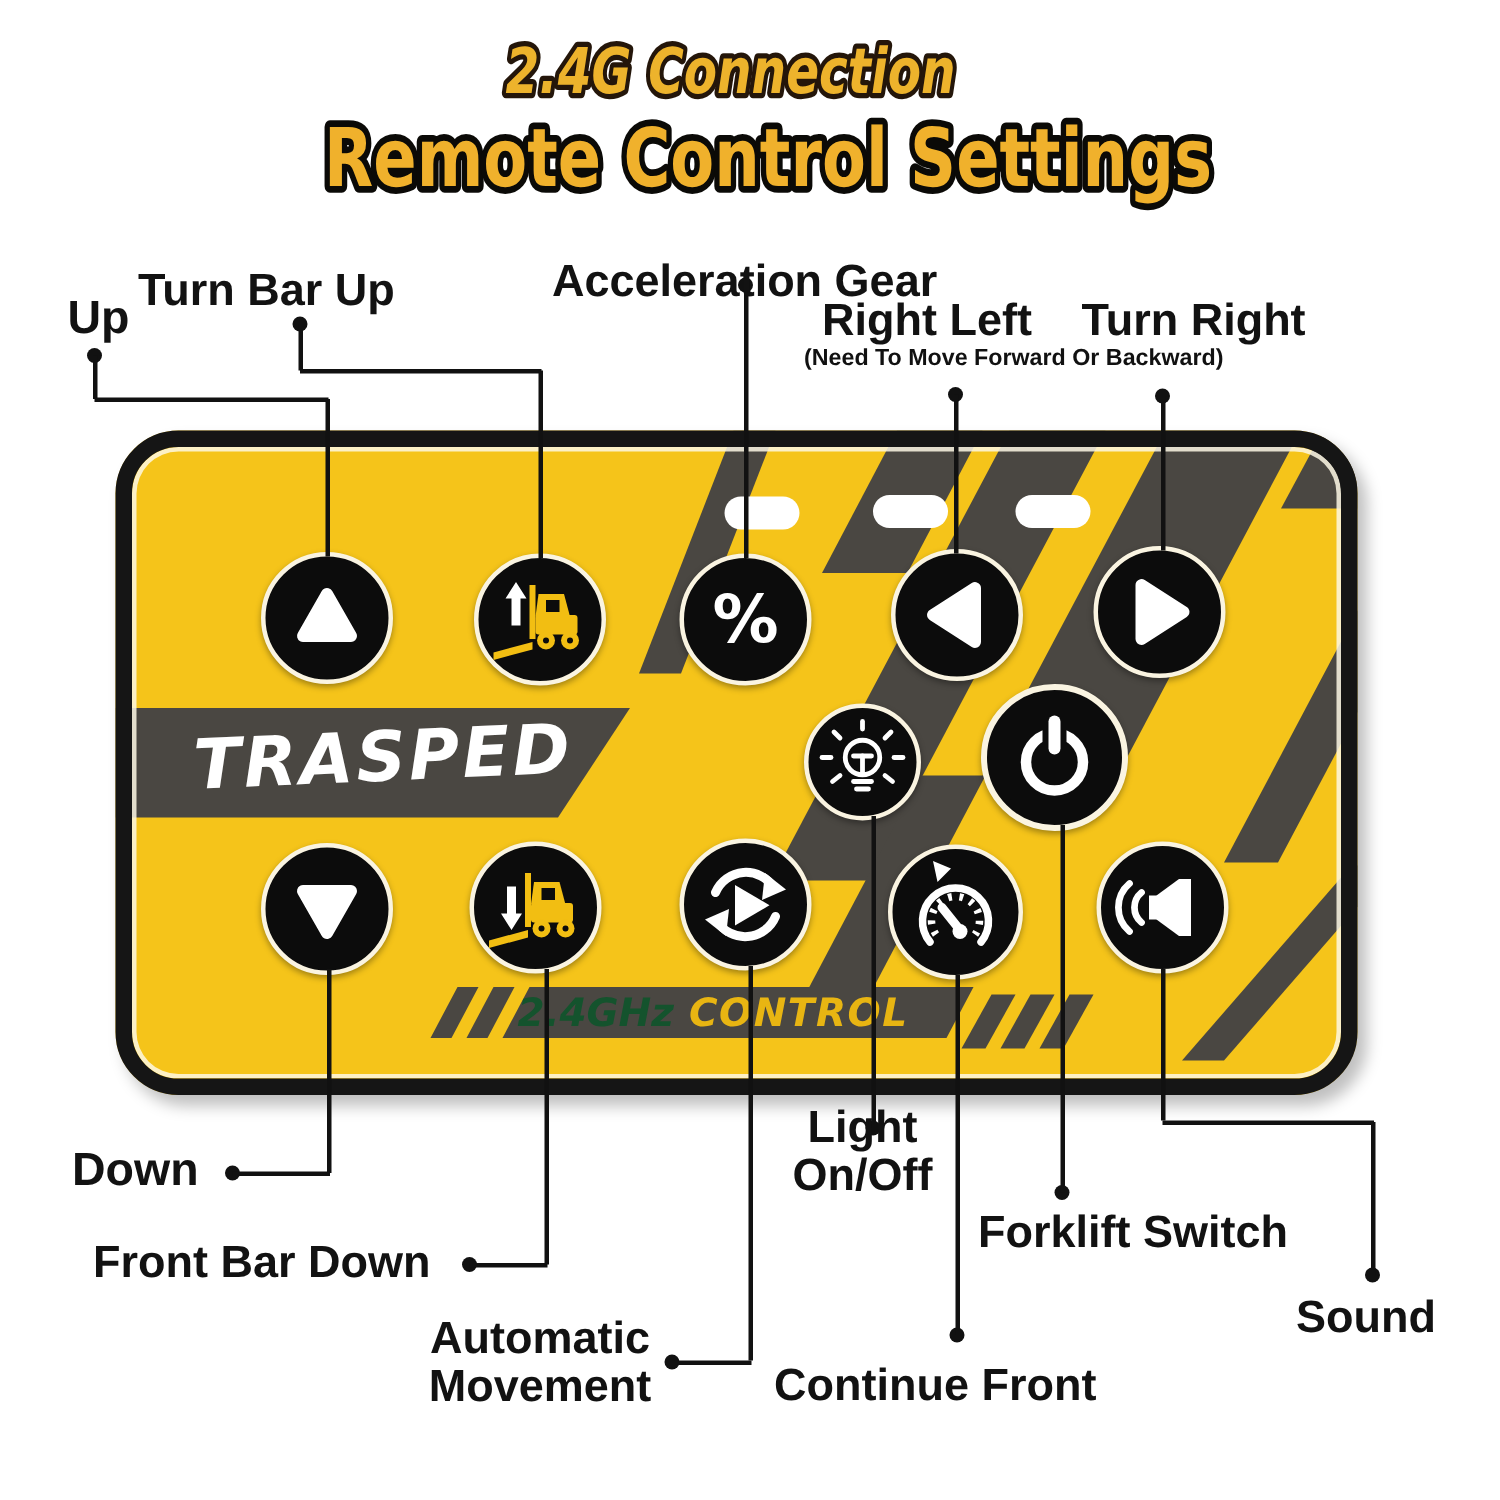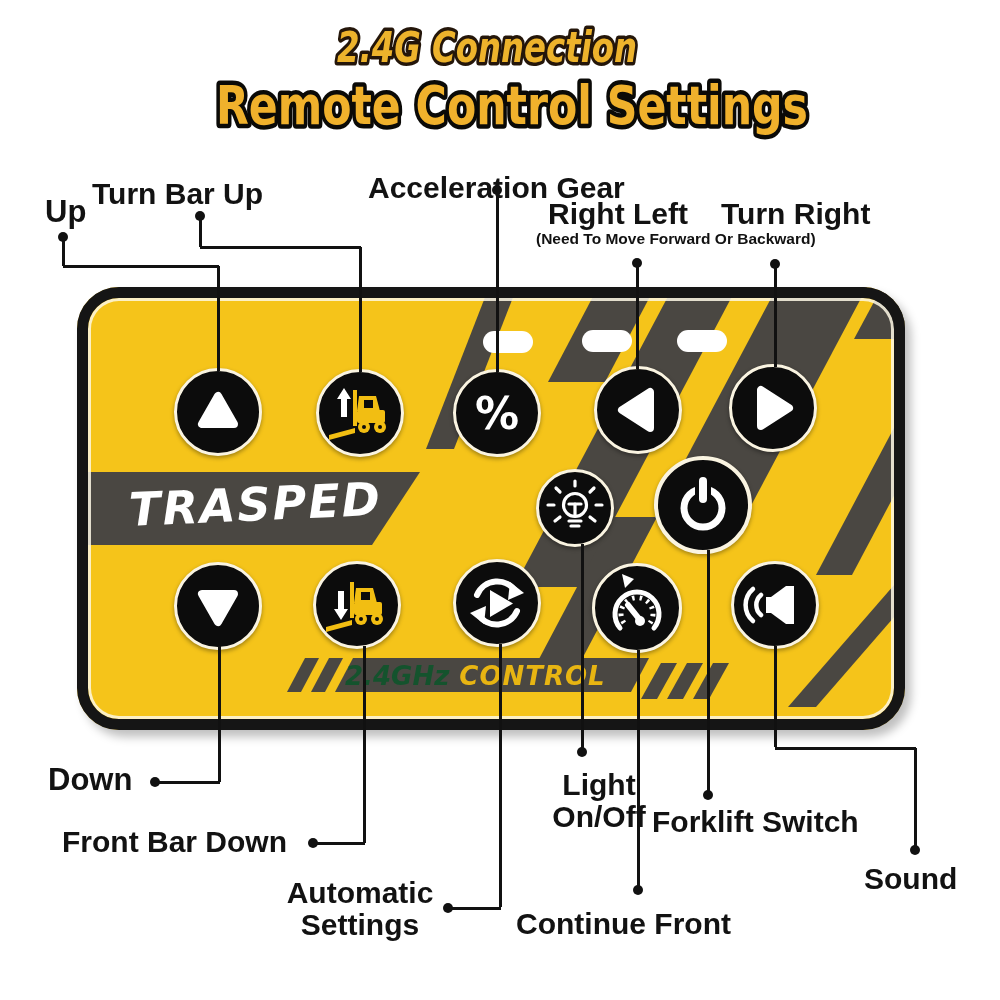--- a/index.html
+++ b/index.html
@@ -206,23 +206,23 @@
 <div class="lbl" style="left:45px;top:196px;font-size:31px;">Up</div>
 <div class="lbl" style="left:92px;top:178px;">Turn Bar Up</div>
 <div class="lbl" style="left:368px;top:172px;">Acceleration Gear</div>
 <div class="lbl" style="left:548px;top:198px;">Right Left</div>
 <div class="lbl" style="left:721px;top:198px;">Turn Right</div>
 <div class="note" style="left:536px;top:230px;">(Need To Move Forward Or Backward)</div>
 <div class="lbl" style="left:48px;top:764px;font-size:31px;">Down</div>
 <div class="lbl" style="left:62px;top:826px;">Front Bar Down</div>
 <div class="lbl center" style="left:250px;top:877px;width:220px;">
   <span>Automatic</span><br>
-  <span>Settings</span>
+  <span>Movement</span>
 </div>
-<div class="lbl center" style="left:500px;top:769px;width:150px;padding-left:24px;">
+<div class="lbl center" style="left:500px;top:736px;width:150px;">
   <span>Light</span><br>
   <span>On/Off</span>
 </div>
 <div class="lbl" style="left:516px;top:908px;">Continue Front</div>
 <div class="lbl" style="left:652px;top:806px;">Forklift Switch</div>
 <div class="lbl" style="left:864px;top:863px;">Sound</div>
 
 <div class="dot" style="left:58px;top:232px;"></div>
 <div class="ln" style="left:61.5px;top:237px;width:3px;height:29px;"></div>
 <div class="ln" style="left:63px;top:264.5px;width:156px;height:3px;"></div>

